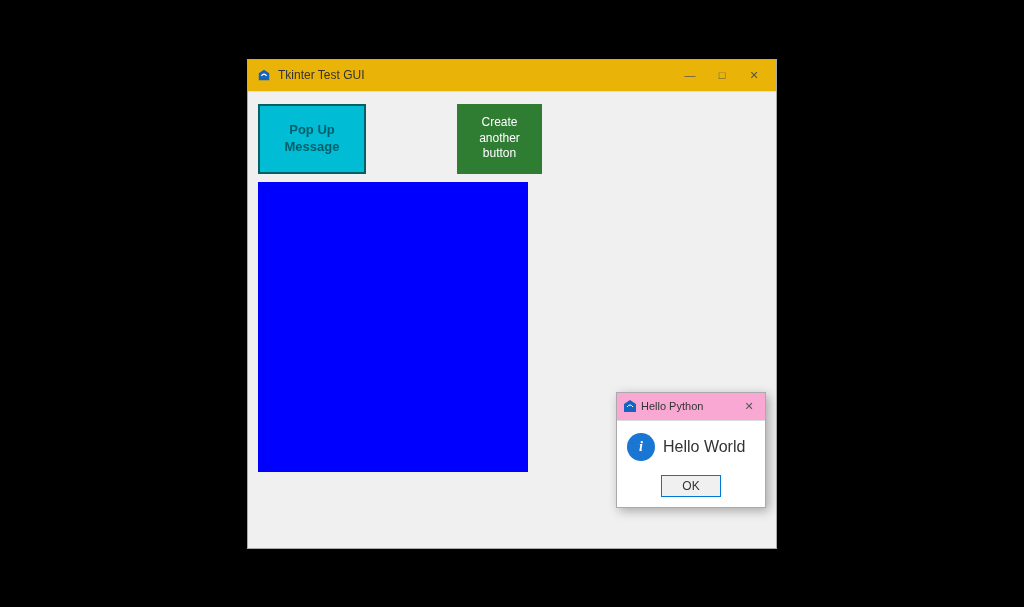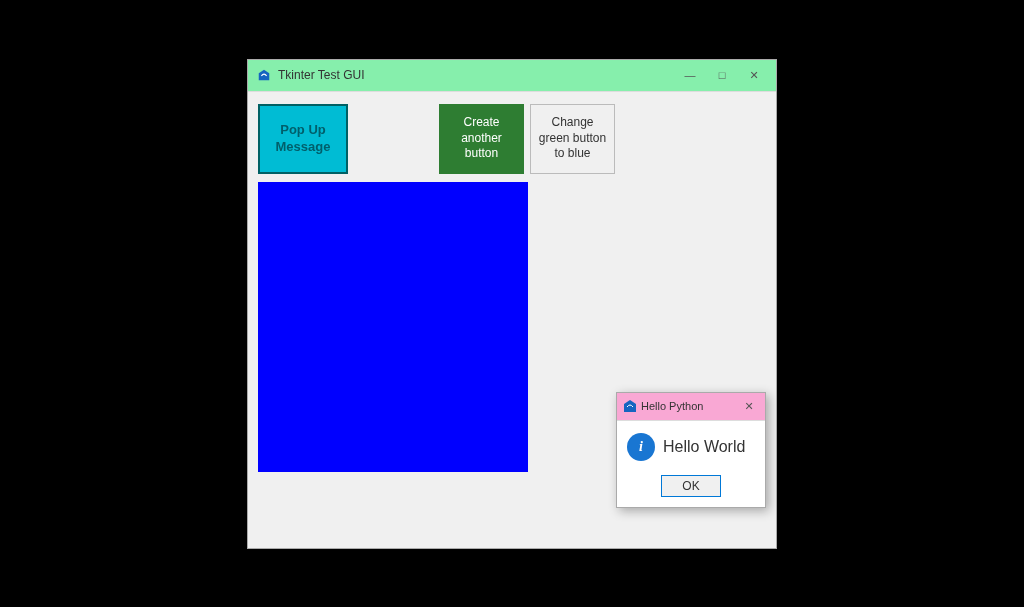--- a/index.html
+++ b/index.html
@@ -19,21 +19,21 @@
       height: 490px;
       background: #f0f0f0;
       border: 1px solid #aaa;
       display: flex;
       flex-direction: column;
       position: relative;
       box-shadow: 2px 2px 8px rgba(0,0,0,0.4);
     }
 
     .title-bar {
-      background: #86efac;
+      background: #eab308;
       height: 32px;
       display: flex;
       align-items: center;
       padding: 0 8px;
       border-bottom: 1px solid #ddd;
       flex-shrink: 0;
     }
 
     .title-bar-icon {
       width: 16px;
@@ -85,21 +85,21 @@
       padding: 12px 10px 8px 10px;
       gap: 6px;
     }
 
     .btn-popup {
       background: #00bcd4;
       border: 2px solid #006064;
       color: #005f6b;
       font-size: 13px;
       font-weight: 600;
-      width: 90px;
+      width: 108px;
       height: 70px;
       cursor: pointer;
       text-align: center;
       line-height: 1.3;
       padding: 6px;
     }
 
     .btn-create {
       background: #2e7d32;
       border: none;
@@ -251,21 +251,20 @@
       <button class="title-btn">□</button>
       <button class="title-btn close">✕</button>
     </div>
   </div>
 
   <div class="window-content">
 
     <div class="button-row">
       <button class="btn-popup">Pop Up Message</button>
       <button class="btn-create">Create another button</button>
-      <button class="btn-change">Change green button to blue</button>
     </div>
 
     <div class="blue-block"></div>
 
     <div class="modal-overlay">
       <div class="modal-dialog">
 
         <div class="modal-title-bar">
           <div class="modal-title-icon">
             <svg viewBox="0 0 14 14" fill="none">

